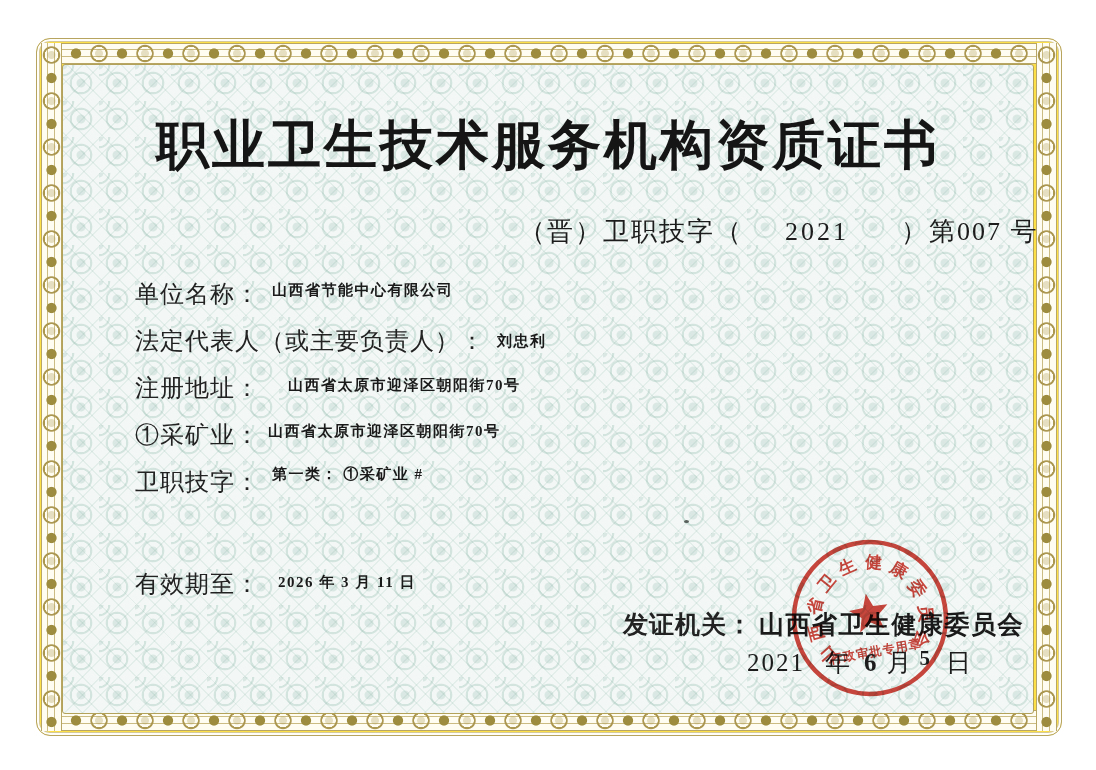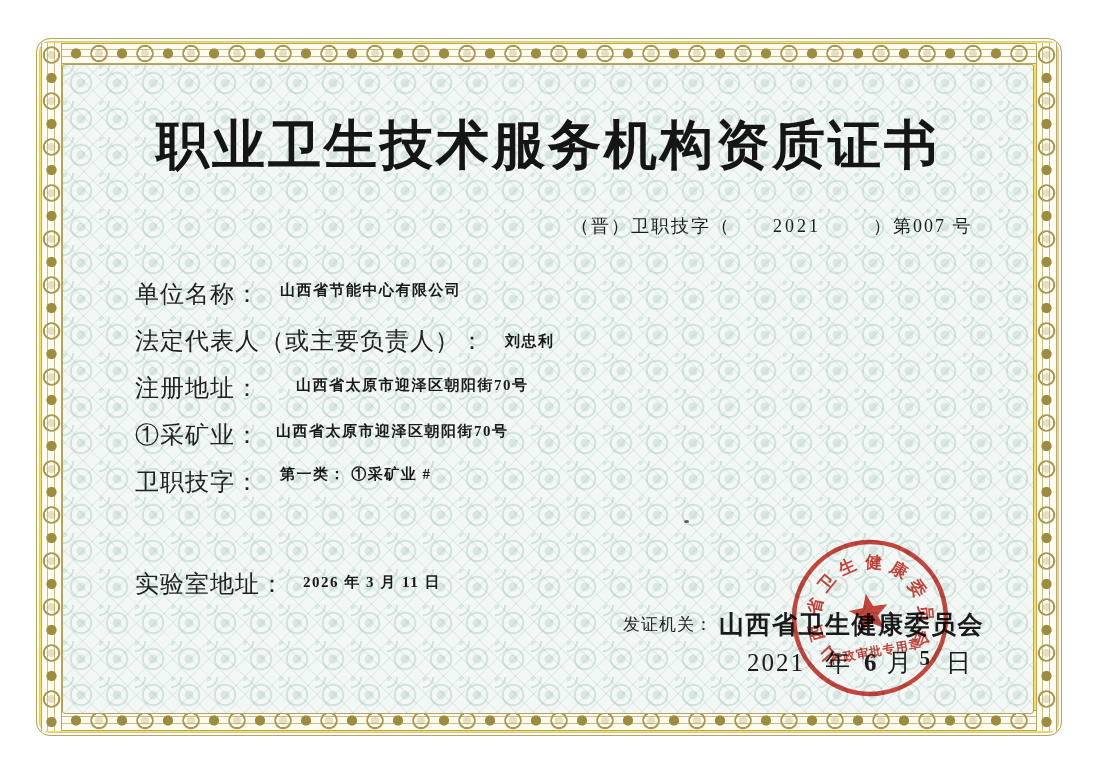--- a/index.html
+++ b/index.html
@@ -51,35 +51,35 @@
       repeating-linear-gradient(45deg,  rgba(120,168,155,.13) 0 1.4px, transparent 1.4px 12.8px),
       repeating-linear-gradient(135deg, rgba(120,168,155,.13) 0 1.4px, transparent 1.4px 12.8px);
     background-size:36px 36px,36px 36px,36px 36px,36px 36px,auto auto;
   }
   
   .title{
     position:absolute;top:45px;left:0;right:0;text-align:center;
     font-size:53px;font-weight:700;letter-spacing:3px;color:#151515;
   }
   .cert-no{
-    position:absolute;top:149px;left:508px;font-size:18px;letter-spacing:2px;white-space:nowrap;
+    position:absolute;top:149px;left:456px;font-size:26px;letter-spacing:2px;white-space:nowrap;
   }
   .cert-no .year{margin:0 52px 0 42px;letter-spacing:3px;}
   .fields{position:absolute;top:206px;left:72px;right:40px;}
-  .row{height:46.8px;display:flex;align-items:center;white-space:nowrap;gap:8px;}
+  .row{height:46.8px;display:flex;align-items:center;white-space:nowrap;}
   .lab{font-size:24px;letter-spacing:1px;color:#222;}
   .val{font-size:15px;font-weight:700;letter-spacing:1.5px;margin-left:12px;color:#1a1a1a;}
   .row:nth-child(1) .val{transform:translateY(-4px);}
   .row:nth-child(3) .val{margin-left:28px;transform:translateY(-2px);}
   .row:nth-child(4) .val{margin-left:8px;transform:translateY(-3px);}
   .row:nth-child(5) .val{transform:translateY(-7px);}
   .validity{position:absolute;top:503px;left:72px;display:flex;align-items:center;white-space:nowrap;}
   .validity .val{margin-left:18px;transform:translateY(-2px);}
   .issuer{position:absolute;top:543px;left:560px;display:flex;align-items:center;white-space:nowrap;}
-  .issuer .lab{font-size:17px;}
+  .issuer .lab{font-size:25px;font-weight:bold;}
   .issuer .val{font-size:25px;margin-left:6px;}
   .issue-date{position:absolute;top:581px;left:684px;font-size:25px;white-space:nowrap;}
   .issue-date .n{letter-spacing:2px;}
   .issue-date .u-year{margin-left:20px;}
   .issue-date .m{margin-left:14px;font-weight:700;}
   .issue-date .u-month{margin-left:10px;}
   .issue-date .d{margin-left:8px;font-size:21px;vertical-align:6px;font-weight:700;}
   .issue-date .u-day{margin-left:16px;}
   
   .stamp{
@@ -124,21 +124,21 @@
       </div>
       <div class="row">
         <span class="lab">卫职技字：</span>
         <span class="val">第一类： ①采矿业 #</span>
       </div>
     </div>
 
     <div class="speck"></div>
 
     <div class="validity">
-      <span class="lab">实验室地址：</span>
+      <span class="lab">有效期至：</span>
       <span class="val">2026 年 3 月 11 日</span>
     </div>
 
     <div class="issuer">
       <span class="lab">发证机关：</span>
       <span class="val">山西省卫生健康委员会</span>
     </div>
 
     <div class="issue-date">
       <span class="n">2021</span><span class="u-year">年</span><span class="m">6</span><span class="u-month">月</span><span class="d">5</span><span class="u-day">日</span>

